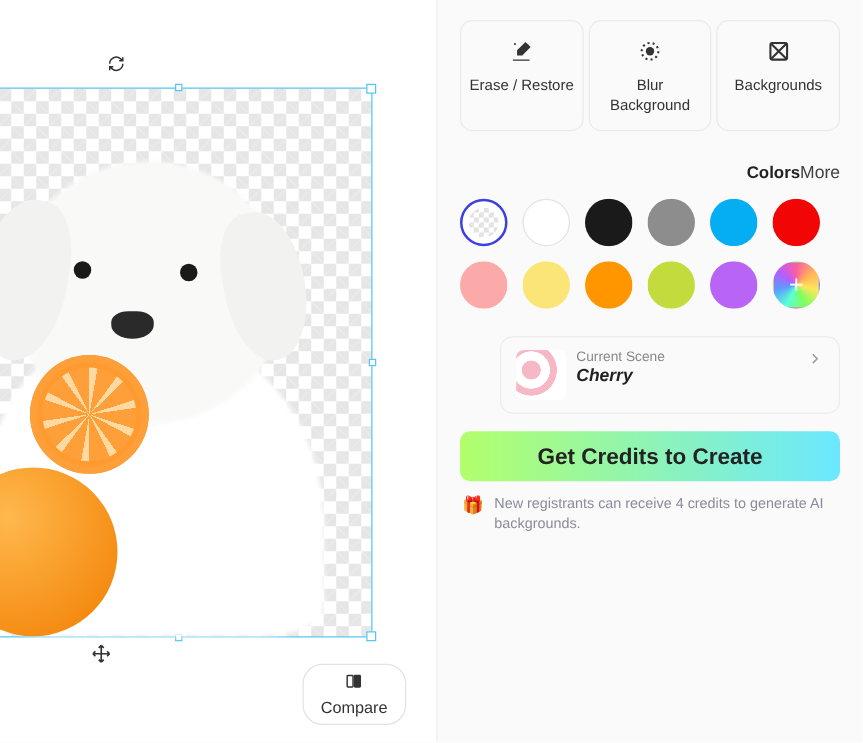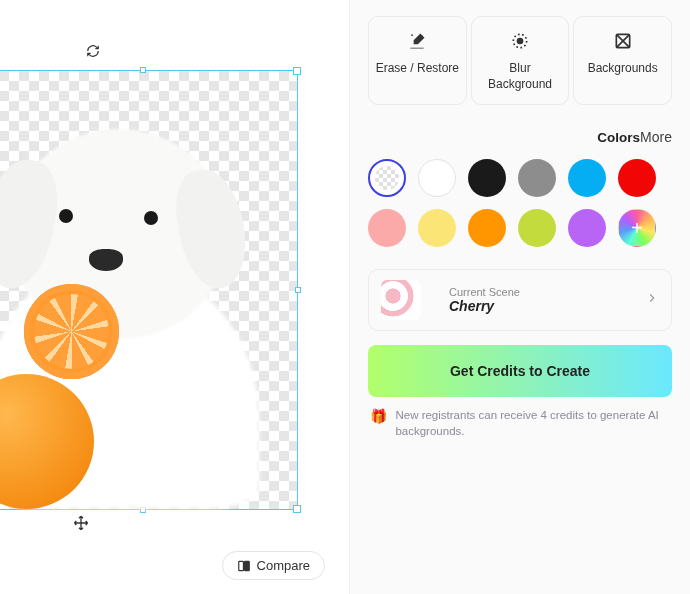--- a/index.html
+++ b/index.html
@@ -28,46 +28,46 @@
 .dog-ear-l{position:absolute;top:60px;left:-5px;width:70px;height:130px;background:#f2f2f0;border-radius:50% 40% 50% 50%;transform:rotate(10deg);}
 .dog-ear-r{position:absolute;top:70px;left:190px;width:65px;height:120px;background:#f2f2f0;border-radius:40% 50% 50% 50%;transform:rotate(-10deg);}
 .eye{position:absolute;width:14px;height:14px;background:#1a1a1a;border-radius:50%;}
 .eye.l{top:110px;left:70px;}
 .eye.r{top:112px;left:155px;}
 .nose{position:absolute;top:150px;left:100px;width:34px;height:22px;background:#2a2a2a;border-radius:40% 40% 50% 50%;}
 .orange-half{position:absolute;top:185px;left:35px;width:95px;height:95px;background:radial-gradient(circle,#ffb661 0 35%,#ff9a2e 36% 70%,#e77600 71%);border-radius:50%;box-shadow:inset 0 0 0 6px #ff9f3a;}
 .orange-half::after{content:"";position:absolute;inset:10px;border-radius:50%;background:
   conic-gradient(#ffd9a0 0 10deg,#ff9f3a 10deg 36deg,#ffd9a0 36deg 46deg,#ff9f3a 46deg 72deg,#ffd9a0 72deg 82deg,#ff9f3a 82deg 108deg,#ffd9a0 108deg 118deg,#ff9f3a 118deg 144deg,#ffd9a0 144deg 154deg,#ff9f3a 154deg 180deg,#ffd9a0 180deg 190deg,#ff9f3a 190deg 216deg,#ffd9a0 216deg 226deg,#ff9f3a 226deg 252deg,#ffd9a0 252deg 262deg,#ff9f3a 262deg 288deg,#ffd9a0 288deg 298deg,#ff9f3a 298deg 324deg,#ffd9a0 324deg 334deg,#ff9f3a 334deg 360deg);}
 .orange-whole{position:absolute;bottom:0;left:-30px;width:135px;height:135px;background:radial-gradient(circle at 35% 30%,#ffb84d,#f17e00);border-radius:50%;}
-.compare-btn{position:absolute;bottom:14px;right:24px;background:#fff;border:1px solid #e3e3e3;border-radius:16px;padding:6px 14px;display:flex;align-items:center;gap:6px;font-size:13px;color:#333;cursor:pointer;z-index:10;}
+.compare-btn{position:absolute;bottom:14px;right:24px;background:#fff;border:1px solid #e3e3e3;border-radius:16px;padding:6px 14px;display:flex;align-items:center;gap:6px;font-size:13px;color:#333;cursor:pointer;z-index:10;flex-direction:column;}
 .move-btn{position:absolute;bottom:-24px;left:92px;transform:translateX(-50%);width:20px;height:20px;display:flex;align-items:center;justify-content:center;cursor:grab;}
 .panel{flex:1;padding:16px 18px 0 18px;overflow-y:auto;}
 .download-btn{width:100%;height:52px;background:#2c1cde;border:2px solid #e40b0b;border-radius:34px;display:flex;align-items:center;justify-content:center;gap:10px;color:#fff;font-size:15px;font-weight:600;cursor:pointer;margin-bottom:28px;}
 .tool-row{display:flex;gap:4px;margin-bottom:24px;}
 .tool-card{flex:1;border:1px solid #eaeaea;border-radius:10px;padding:14px 6px 12px;display:flex;flex-direction:column;align-items:center;gap:10px;cursor:pointer;font-size:12px;color:#333;text-align:center;line-height:1.3;}
 .tool-card svg{width:20px;height:20px;}
 .section-head{display:flex;justify-content:flex-end;align-items:center;margin-bottom:14px;}
 .section-head .title{font-size:13.5px;font-weight:600;color:#222;}
 .section-head .more{font-size:14px;color:#404040;cursor:pointer;}
 .swatches{display:flex;flex-wrap:wrap;gap:12px;margin-bottom:22px;}
 .swatch{width:38px;height:38px;border-radius:50%;cursor:pointer;border:1px solid transparent;position:relative;}
 .swatch.transparent{border:2px solid #3b3fe4;background:#fff;}
 .swatch.transparent::after{content:"";position:absolute;inset:5px;border-radius:50%;
   background-image:linear-gradient(45deg,#e0e0e0 25%,transparent 25%),linear-gradient(-45deg,#e0e0e0 25%,transparent 25%),linear-gradient(45deg,transparent 75%,#e0e0e0 75%),linear-gradient(-45deg,transparent 75%,#e0e0e0 75%);
   background-size:8px 8px;background-position:0 0,0 4px,4px -4px,-4px 0;}
 .swatch.white{background:#fff;border:1px solid #e3e3e3;}
 .swatch.rainbow{background:conic-gradient(#ff5ca0,#ffb25c,#ffe65c,#7dff5c,#5cffd6,#5c9bff,#b65cff,#ff5ca0);position:relative;}
 .swatch.rainbow::after{content:"+";position:absolute;inset:0;display:flex;align-items:center;justify-content:center;color:#fff;font-size:20px;font-weight:300;}
-.scene-card{border:1px solid #ececec;border-radius:10px;padding:10px 12px;display:flex;align-items:center;gap:28px;cursor:pointer;margin-bottom:14px;}
+.scene-card{border:1px solid #ececec;border-radius:10px;padding:10px 12px;display:flex;gap:8px;cursor:pointer;margin-bottom:14px;margin-left:32px;}
 .scene-thumb{width:40px;height:40px;border-radius:6px;background:radial-gradient(circle at 30% 40%,#f7b8c5 0 20%,#fff 21% 40%,#f7b8c5 41% 55%,#fff 56%);}
 .scene-info{flex:1;}
 .scene-info .lbl{font-size:11px;color:#888;}
 .scene-info .val{font-size:14px;font-weight:600;color:#222;font-style:italic;}
 .scene-card .chev{color:#999;}
-.credit-btn{width:100%;height:52px;border:none;border-radius:8px;background:linear-gradient(90deg,#b2ff6b,#6be8ff);font-size:14px;font-weight:700;color:#232323;cursor:pointer;margin-bottom:10px;}
+.credit-btn{width:100%;height:40px;border:none;border-radius:8px;background:linear-gradient(90deg,#b2ff6b,#6be8ff);font-size:18px;font-weight:700;color:#232323;cursor:pointer;margin-bottom:10px;}
 .note{display:flex;align-items:flex-start;gap:8px;font-size:11.5px;color:#8b8b9c;line-height:1.4;padding:0 2px;}
 .note .gift{font-size:14px;}
 </style>
 </head>
 <body>
 
 <div class="app">
 
   <div class="canvas-area">
     <div class="refresh-btn">

